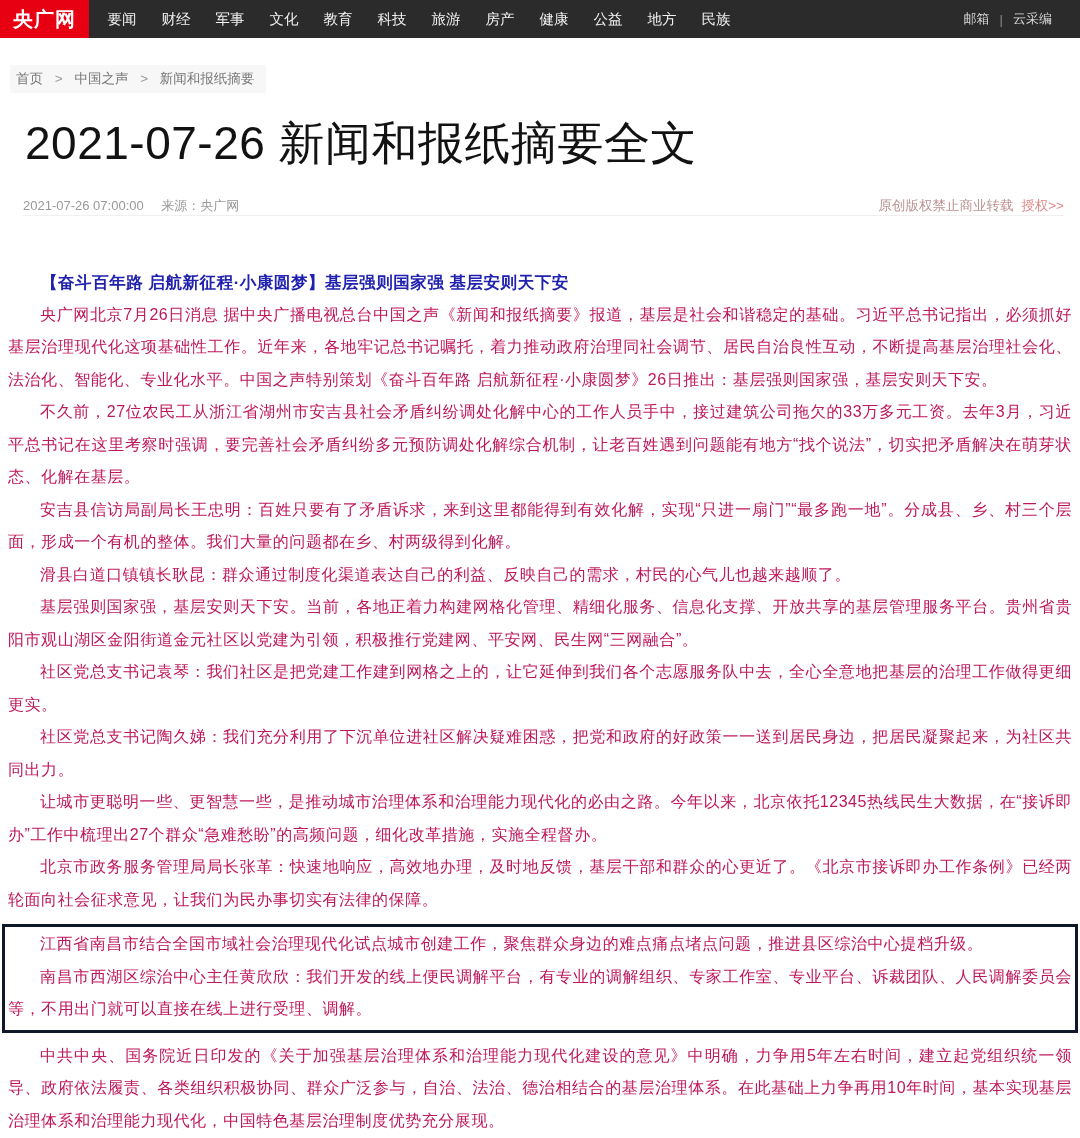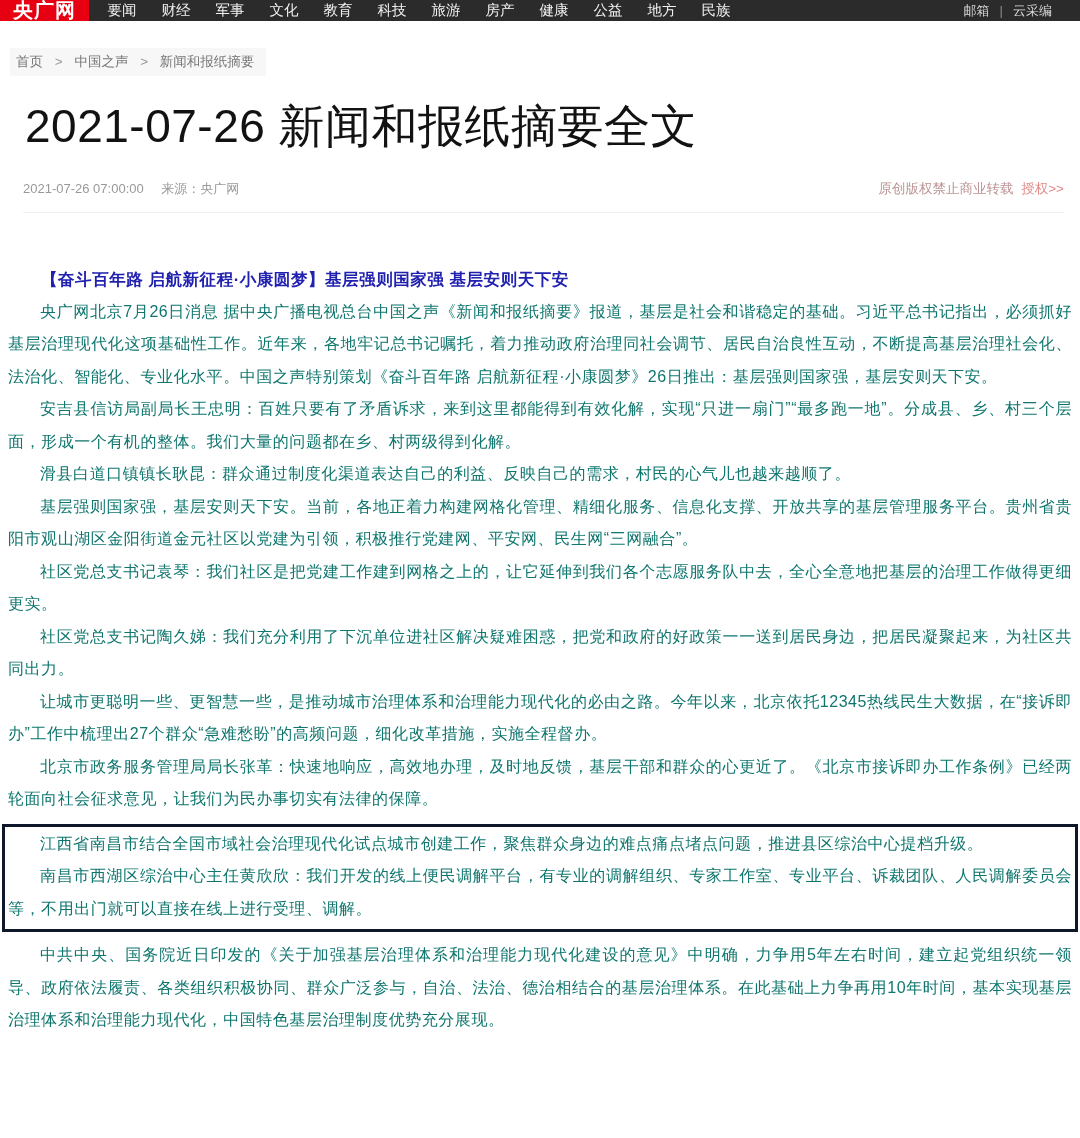--- a/index.html
+++ b/index.html
@@ -2,21 +2,21 @@
 <html lang="zh"><head>
 <meta charset="utf-8">
 <style>
   * { margin: 0; padding: 0; box-sizing: border-box; }
   html, body { width: 1080px; background: #ffffff; font-family: "Liberation Sans", "DejaVu Sans", sans-serif; }
   body { height: 1138px; overflow: hidden; }
 
   
   .topbar {
     display: flex; align-items: stretch;
-    height: 21px; background: #2b2b2b; width: 100%;
+    height: 38px; background: #2b2b2b; width: 100%;
   }
   .logo {
     background: #e60012; color: #ffffff;
     font-size: 20px; font-weight: bold;
     display: flex; align-items: center;
     padding: 0 13px; letter-spacing: 1px;
     cursor: pointer; flex: 0 0 auto;
   }
   .nav { display: flex; align-items: center; margin-left: 6px; }
   .nav-item {
@@ -43,30 +43,29 @@
 
   .article-title {
     font-size: 46px; font-weight: normal; color: #121212;
     margin: 20px 0 0 17px; letter-spacing: 0.5px;
   }
 
   .meta-row {
     display: flex; justify-content: space-between; align-items: flex-end;
     margin: 22px 8px 0 15px;
     font-size: 13px; color: #999;
-    padding-bottom: 14px;
     border-bottom: 1px solid #f0f0f0;
   }
   .meta-left .src { margin-left: 14px; }
   .meta-right { color: #bb9393; font-size: 13.5px; }
   .meta-right a { color: #e08a8a; text-decoration: none; cursor: pointer; margin-left: 4px; }
 
   .article-body { margin-top: 50px; }
   .article-body p {
-    font-size: 16px; line-height: 32.5px; color: #0f766e;
+    font-size: 16px; line-height: 32.5px; color: #be185d;
     text-align: justify; text-indent: 2em; letter-spacing: 0.55px;
     margin: 0;
   }
   p.lead-heading {
     color: #2121b0; font-weight: bold; font-size: 16.5px;
   }
   .highlight-box {
     border: 3px solid #0f172a;
     margin: 8px -6px 7px -6px;
     padding: 1px 3px 4px 3px;
@@ -117,20 +116,21 @@
     </div>
     <div class="meta-right">
       <span>原创版权禁止商业转载</span>
       <a>授权&gt;&gt;</a>
     </div>
   </div>
 
   <article class="article-body">
     <p class="lead-heading">【奋斗百年路 启航新征程·小康圆梦】基层强则国家强 基层安则天下安</p>
     <p>央广网北京7月26日消息 据中央广播电视总台中国之声《新闻和报纸摘要》报道，基层是社会和谐稳定的基础。习近平总书记指出，必须抓好基层治理现代化这项基础性工作。近年来，各地牢记总书记嘱托，着力推动政府治理同社会调节、居民自治良性互动，不断提高基层治理社会化、法治化、智能化、专业化水平。中国之声特别策划《奋斗百年路 启航新征程·小康圆梦》26日推出：基层强则国家强，基层安则天下安。</p>
+    <p>不久前，27位农民工从浙江省湖州市安吉县社会矛盾纠纷调处化解中心的工作人员手中，接过建筑公司拖欠的33万多元工资。去年3月，习近平总书记在这里考察时强调，要完善社会矛盾纠纷多元预防调处化解综合机制，让老百姓遇到问题能有地方“找个说法”，切实把矛盾解决在萌芽状态、化解在基层。</p>
     <p>安吉县信访局副局长王忠明：百姓只要有了矛盾诉求，来到这里都能得到有效化解，实现“只进一扇门”“最多跑一地”。分成县、乡、村三个层面，形成一个有机的整体。我们大量的问题都在乡、村两级得到化解。</p>
     <p>滑县白道口镇镇长耿昆：群众通过制度化渠道表达自己的利益、反映自己的需求，村民的心气儿也越来越顺了。</p>
     <p>基层强则国家强，基层安则天下安。当前，各地正着力构建网格化管理、精细化服务、信息化支撑、开放共享的基层管理服务平台。贵州省贵阳市观山湖区金阳街道金元社区以党建为引领，积极推行党建网、平安网、民生网“三网融合”。</p>
     <p>社区党总支书记袁琴：我们社区是把党建工作建到网格之上的，让它延伸到我们各个志愿服务队中去，全心全意地把基层的治理工作做得更细更实。</p>
     <p>社区党总支书记陶久娣：我们充分利用了下沉单位进社区解决疑难困惑，把党和政府的好政策一一送到居民身边，把居民凝聚起来，为社区共同出力。</p>
     <p>让城市更聪明一些、更智慧一些，是推动城市治理体系和治理能力现代化的必由之路。今年以来，北京依托12345热线民生大数据，在“接诉即办”工作中梳理出27个群众“急难愁盼”的高频问题，细化改革措施，实施全程督办。</p>
     <p>北京市政务服务管理局局长张革：快速地响应，高效地办理，及时地反馈，基层干部和群众的心更近了。《北京市接诉即办工作条例》已经两轮面向社会征求意见，让我们为民办事切实有法律的保障。</p>
 
     <div class="highlight-box">
       <p>江西省南昌市结合全国市域社会治理现代化试点城市创建工作，聚焦群众身边的难点痛点堵点问题，推进县区综治中心提档升级。</p>

